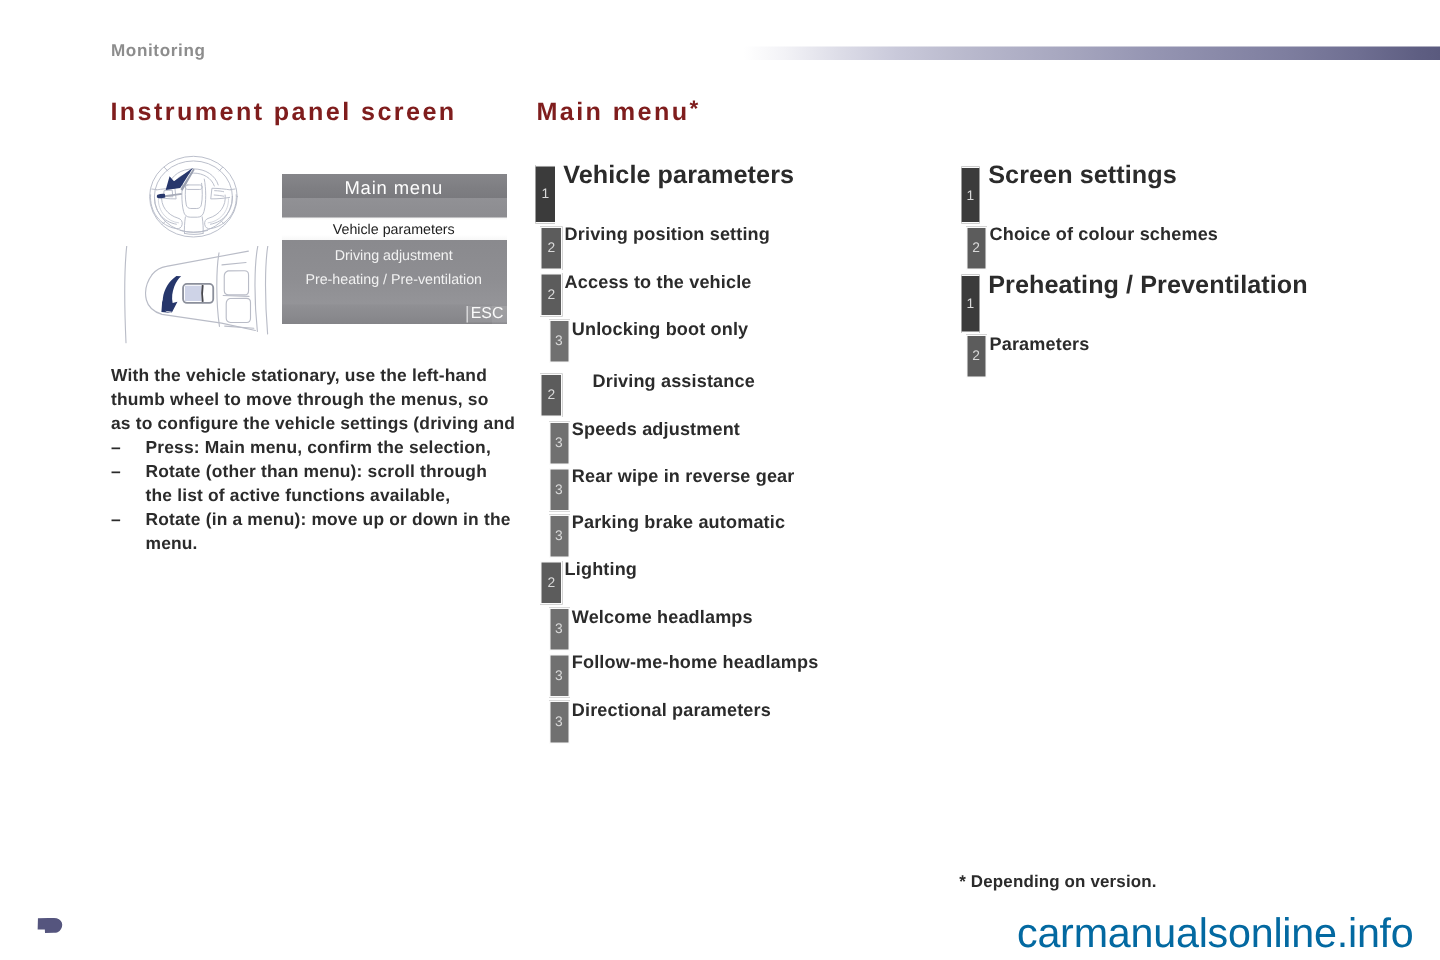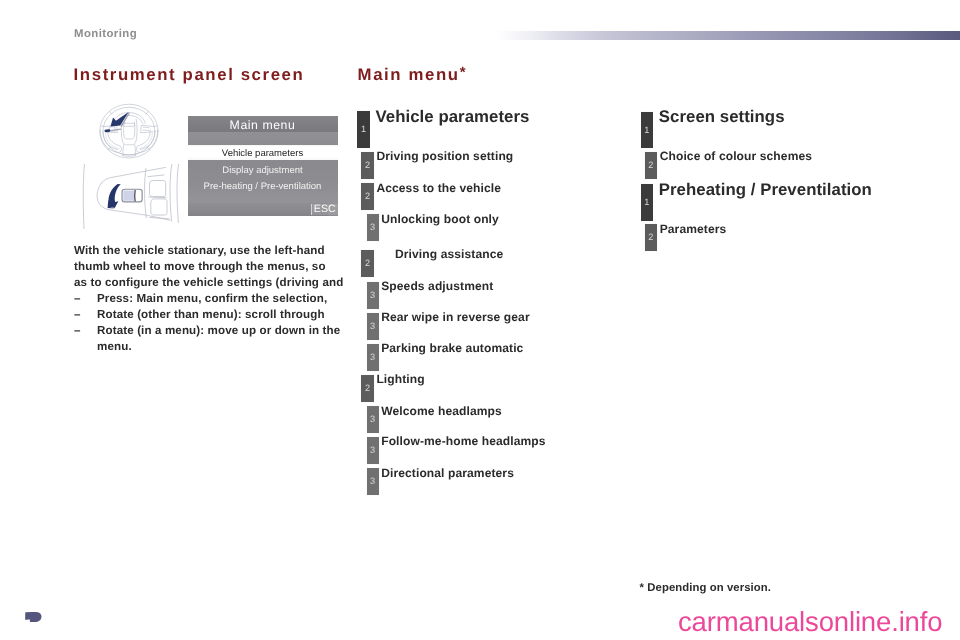--- a/index.html
+++ b/index.html
@@ -69,21 +69,21 @@
   .lbl{position:absolute;white-space:nowrap;font-weight:bold;color:#2b2b2b;
     font-family:"Liberation Sans",sans-serif;}
   .lvl1 .lbl{font-size:16.8px;letter-spacing:0.05px;}
   .lvl2 .lbl,.lvl3 .lbl{font-size:12.05px;letter-spacing:0.1px;}
 
   #footnote{position:absolute;left:639.5px;top:581.5px;font-size:11.3px;font-weight:bold;color:#2b2b2b;
     font-family:"Liberation Sans",sans-serif;letter-spacing:0.1px;}
   #pagenum{position:absolute;left:24px;top:608px;width:22px;height:17px;color:transparent;
      font-family:"Liberation Sans",sans-serif;font-size:1px;overflow:hidden;}
   #pagenum svg{position:absolute;left:0;top:0;}
-  #wm{position:absolute;left:678px;top:605.5px;font-size:27.5px;color:#ec4899;
+  #wm{position:absolute;left:678px;top:605.5px;font-size:27.5px;color:#0369a1;
       font-family:"Liberation Sans",sans-serif;letter-spacing:-0.15px;}
 </style>
 </head>
 <body>
 
 <div class="page">
 
   <div id="topbar"></div>
   <div id="chaptitle">Monitoring</div>
 
@@ -179,21 +179,21 @@
   </div>
 
   <div id="menu">
     <div class="hdr">
         <span>Main menu</span>
       </div>
     <div class="band2"></div>
     <div class="sel">
         <span>Vehicle parameters</span>
       </div>
-    <div class="it" style="top:49.0px">Display adjustment</div>
+    <div class="it" style="top:49.0px">Driving adjustment</div>
     <div class="it" style="top:65.4px">Pre-heating / Pre-ventilation</div>
     <div class="ftr">
       <div class="esc">
           <span>ESC</span>
         </div>
     </div>
   </div>
 
   <div id="body">
       <p>
@@ -204,20 +204,21 @@
       <div class="bl">
         <span class="d">–</span>
         <span class="tx">
           <span class="pl">Press: Main menu, confirm the selection,</span>
         </span>
       </div>
       <div class="bl">
         <span class="d">–</span>
         <span class="tx">
           <span class="pl">Rotate (other than menu): scroll through</span>
+          <span class="pl">the list of active functions available,</span>
         </span>
       </div>
       <div class="bl">
         <span class="d">–</span>
         <span class="tx">
           <span class="pl">Rotate (in a menu): move up or down in the</span>
           <span class="pl">menu.</span>
         </span>
       </div>
     </div>

